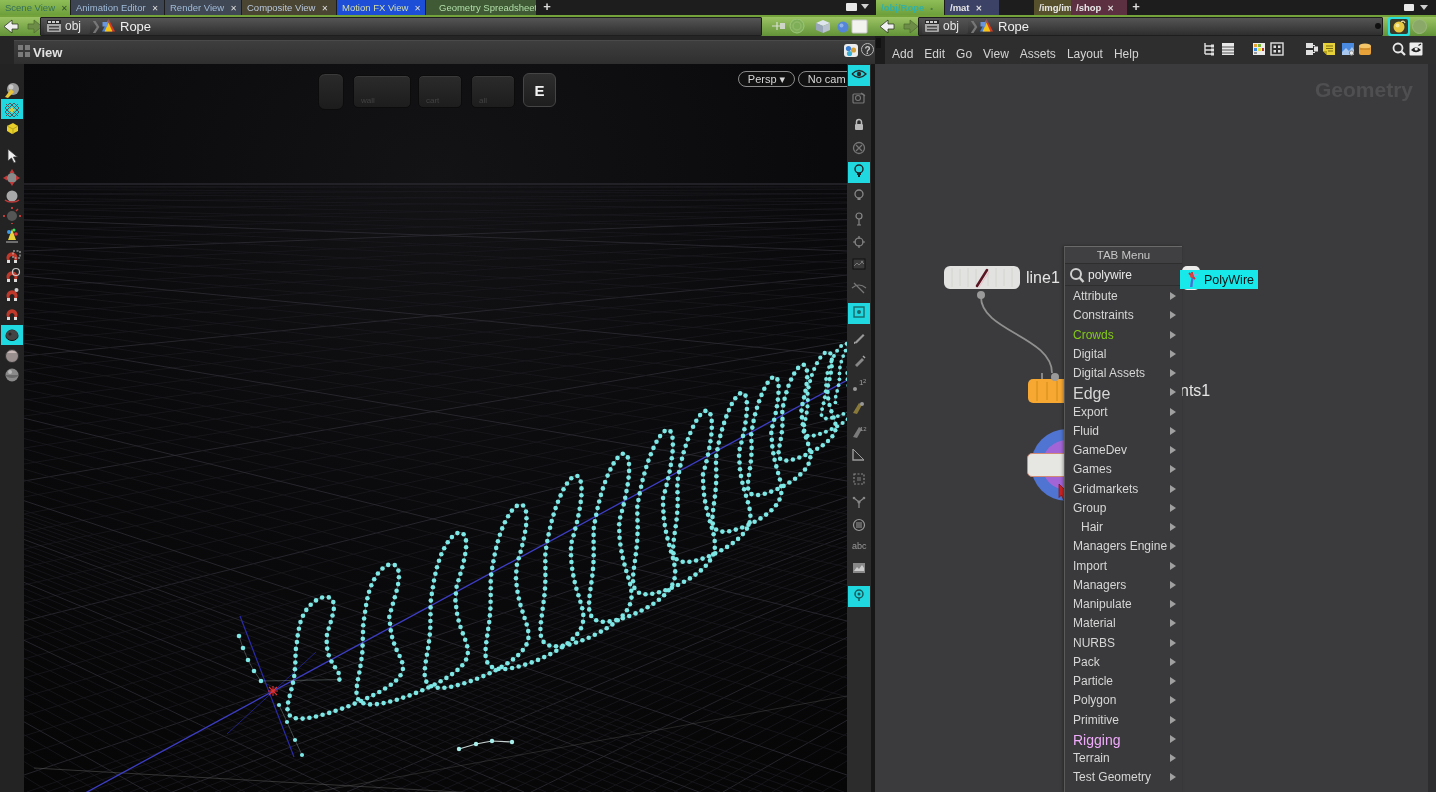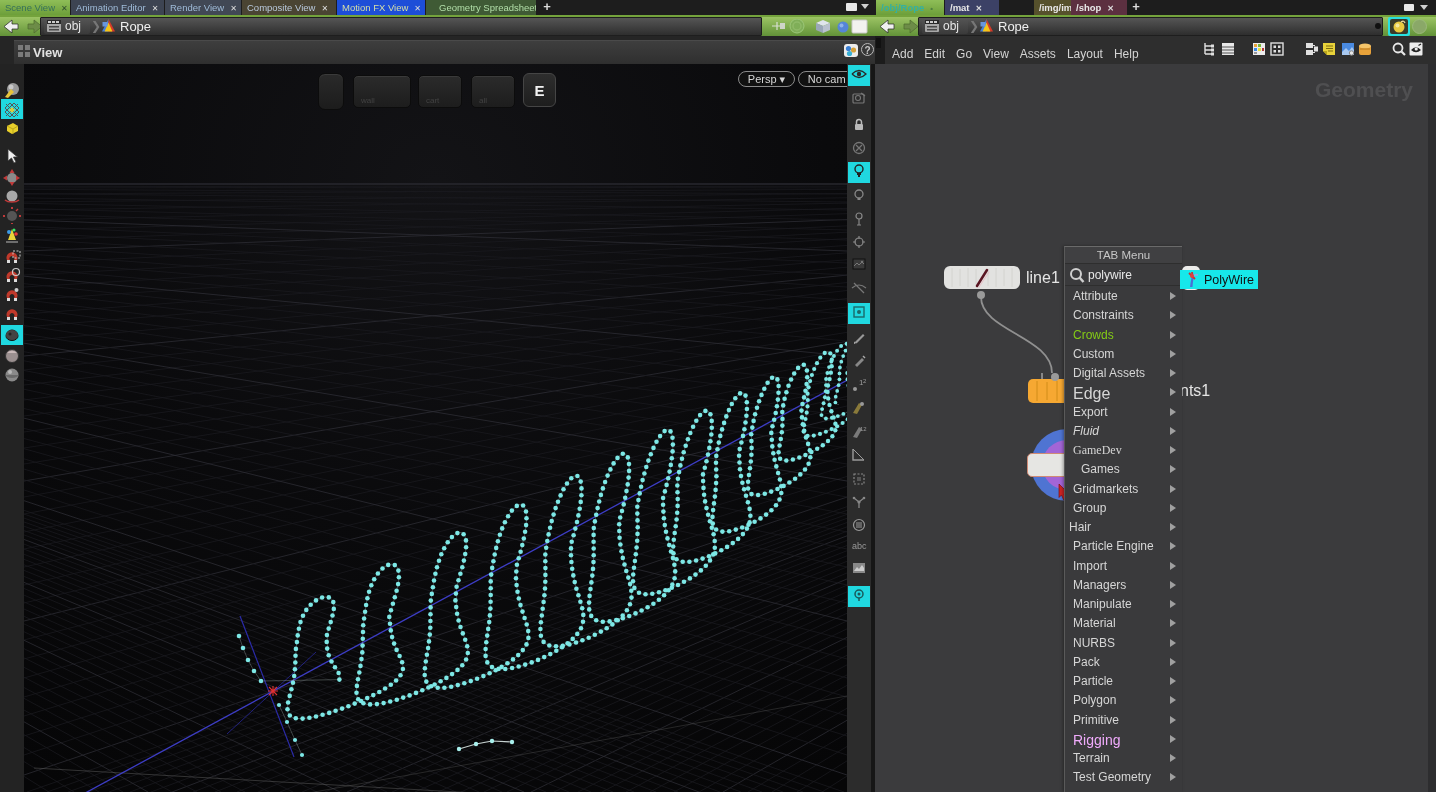--- a/index.html
+++ b/index.html
@@ -1403,61 +1403,61 @@
             </div>
 <div style="position:relative;height:19.25px;">
               <span style="position:absolute;left:8px;top:2px;color:#d6d6d6;font-size:12px;white-space:nowrap;">Constraints</span>
               <span style="position:absolute;right:6px;top:5px;width:0;height:0;border-top:4px solid transparent;border-bottom:4px solid transparent;border-left:6.5px solid #a0a0a0;"></span>
             </div>
 <div style="position:relative;height:19.25px;">
               <span style="position:absolute;left:8px;top:2px;color:#84cc16;font-size:12px;white-space:nowrap;">Crowds</span>
               <span style="position:absolute;right:6px;top:5px;width:0;height:0;border-top:4px solid transparent;border-bottom:4px solid transparent;border-left:6.5px solid #a0a0a0;"></span>
             </div>
 <div style="position:relative;height:19.25px;">
-              <span style="position:absolute;left:8px;top:2px;color:#d6d6d6;font-size:12px;white-space:nowrap;">Custom</span>
+              <span style="position:absolute;left:8px;top:2px;color:#d6d6d6;font-size:12px;white-space:nowrap;">Digital</span>
               <span style="position:absolute;right:6px;top:5px;width:0;height:0;border-top:4px solid transparent;border-bottom:4px solid transparent;border-left:6.5px solid #a0a0a0;"></span>
             </div>
 <div style="position:relative;height:19.25px;">
               <span style="position:absolute;left:8px;top:2px;color:#d6d6d6;font-size:12px;white-space:nowrap;">Digital Assets</span>
               <span style="position:absolute;right:6px;top:5px;width:0;height:0;border-top:4px solid transparent;border-bottom:4px solid transparent;border-left:6.5px solid #a0a0a0;"></span>
             </div>
 <div style="position:relative;height:19.25px;">
               <span style="position:absolute;left:8px;top:2px;color:#d6d6d6;font-size:16px;white-space:nowrap;">Edge</span>
               <span style="position:absolute;right:6px;top:5px;width:0;height:0;border-top:4px solid transparent;border-bottom:4px solid transparent;border-left:6.5px solid #a0a0a0;"></span>
             </div>
 <div style="position:relative;height:19.25px;">
               <span style="position:absolute;left:8px;top:2px;color:#d6d6d6;font-size:12px;white-space:nowrap;">Export</span>
               <span style="position:absolute;right:6px;top:5px;width:0;height:0;border-top:4px solid transparent;border-bottom:4px solid transparent;border-left:6.5px solid #a0a0a0;"></span>
             </div>
-<div style="position:relative;height:19.25px;font-style:italic;">
+<div style="position:relative;height:19.25px;">
               <span style="position:absolute;left:8px;top:2px;color:#d6d6d6;font-size:12px;white-space:nowrap;">Fluid</span>
               <span style="position:absolute;right:6px;top:5px;width:0;height:0;border-top:4px solid transparent;border-bottom:4px solid transparent;border-left:6.5px solid #a0a0a0;"></span>
             </div>
-<div style="position:relative;height:19.25px;font-family:Liberation Serif, serif;">
+<div style="position:relative;height:19.25px;">
               <span style="position:absolute;left:8px;top:2px;color:#d6d6d6;font-size:12px;white-space:nowrap;">GameDev</span>
               <span style="position:absolute;right:6px;top:5px;width:0;height:0;border-top:4px solid transparent;border-bottom:4px solid transparent;border-left:6.5px solid #a0a0a0;"></span>
             </div>
-<div style="position:relative;height:19.25px;margin-left:8px;">
+<div style="position:relative;height:19.25px;">
               <span style="position:absolute;left:8px;top:2px;color:#d6d6d6;font-size:12px;white-space:nowrap;">Games</span>
               <span style="position:absolute;right:6px;top:5px;width:0;height:0;border-top:4px solid transparent;border-bottom:4px solid transparent;border-left:6.5px solid #a0a0a0;"></span>
             </div>
 <div style="position:relative;height:19.25px;">
               <span style="position:absolute;left:8px;top:2px;color:#d6d6d6;font-size:12px;white-space:nowrap;">Gridmarkets</span>
               <span style="position:absolute;right:6px;top:5px;width:0;height:0;border-top:4px solid transparent;border-bottom:4px solid transparent;border-left:6.5px solid #a0a0a0;"></span>
             </div>
 <div style="position:relative;height:19.25px;">
               <span style="position:absolute;left:8px;top:2px;color:#d6d6d6;font-size:12px;white-space:nowrap;">Group</span>
               <span style="position:absolute;right:6px;top:5px;width:0;height:0;border-top:4px solid transparent;border-bottom:4px solid transparent;border-left:6.5px solid #a0a0a0;"></span>
             </div>
 <div style="position:relative;height:19.25px;">
-              <span style="position:absolute;left:4px;top:2px;color:#d6d6d6;font-size:12px;white-space:nowrap;">Hair</span>
-              <span style="position:absolute;right:6px;top:5px;width:0;height:0;border-top:4px solid transparent;border-bottom:4px solid transparent;border-left:6.5px solid #a0a0a0;"></span>
-            </div>
-<div style="position:relative;height:19.25px;">
-              <span style="position:absolute;left:8px;top:2px;color:#d6d6d6;font-size:12px;white-space:nowrap;">Particle Engine</span>
+              <span style="position:absolute;left:16px;top:2px;color:#d6d6d6;font-size:12px;white-space:nowrap;">Hair</span>
+              <span style="position:absolute;right:6px;top:5px;width:0;height:0;border-top:4px solid transparent;border-bottom:4px solid transparent;border-left:6.5px solid #a0a0a0;"></span>
+            </div>
+<div style="position:relative;height:19.25px;">
+              <span style="position:absolute;left:8px;top:2px;color:#d6d6d6;font-size:12px;white-space:nowrap;">Managers Engine</span>
               <span style="position:absolute;right:6px;top:5px;width:0;height:0;border-top:4px solid transparent;border-bottom:4px solid transparent;border-left:6.5px solid #a0a0a0;"></span>
             </div>
 <div style="position:relative;height:19.25px;">
               <span style="position:absolute;left:8px;top:2px;color:#d6d6d6;font-size:12px;white-space:nowrap;">Import</span>
               <span style="position:absolute;right:6px;top:5px;width:0;height:0;border-top:4px solid transparent;border-bottom:4px solid transparent;border-left:6.5px solid #a0a0a0;"></span>
             </div>
 <div style="position:relative;height:19.25px;text-align:center;">
               <span style="position:absolute;left:8px;top:2px;color:#d6d6d6;font-size:12px;white-space:nowrap;">Managers</span>
               <span style="position:absolute;right:6px;top:5px;width:0;height:0;border-top:4px solid transparent;border-bottom:4px solid transparent;border-left:6.5px solid #a0a0a0;"></span>
             </div>

